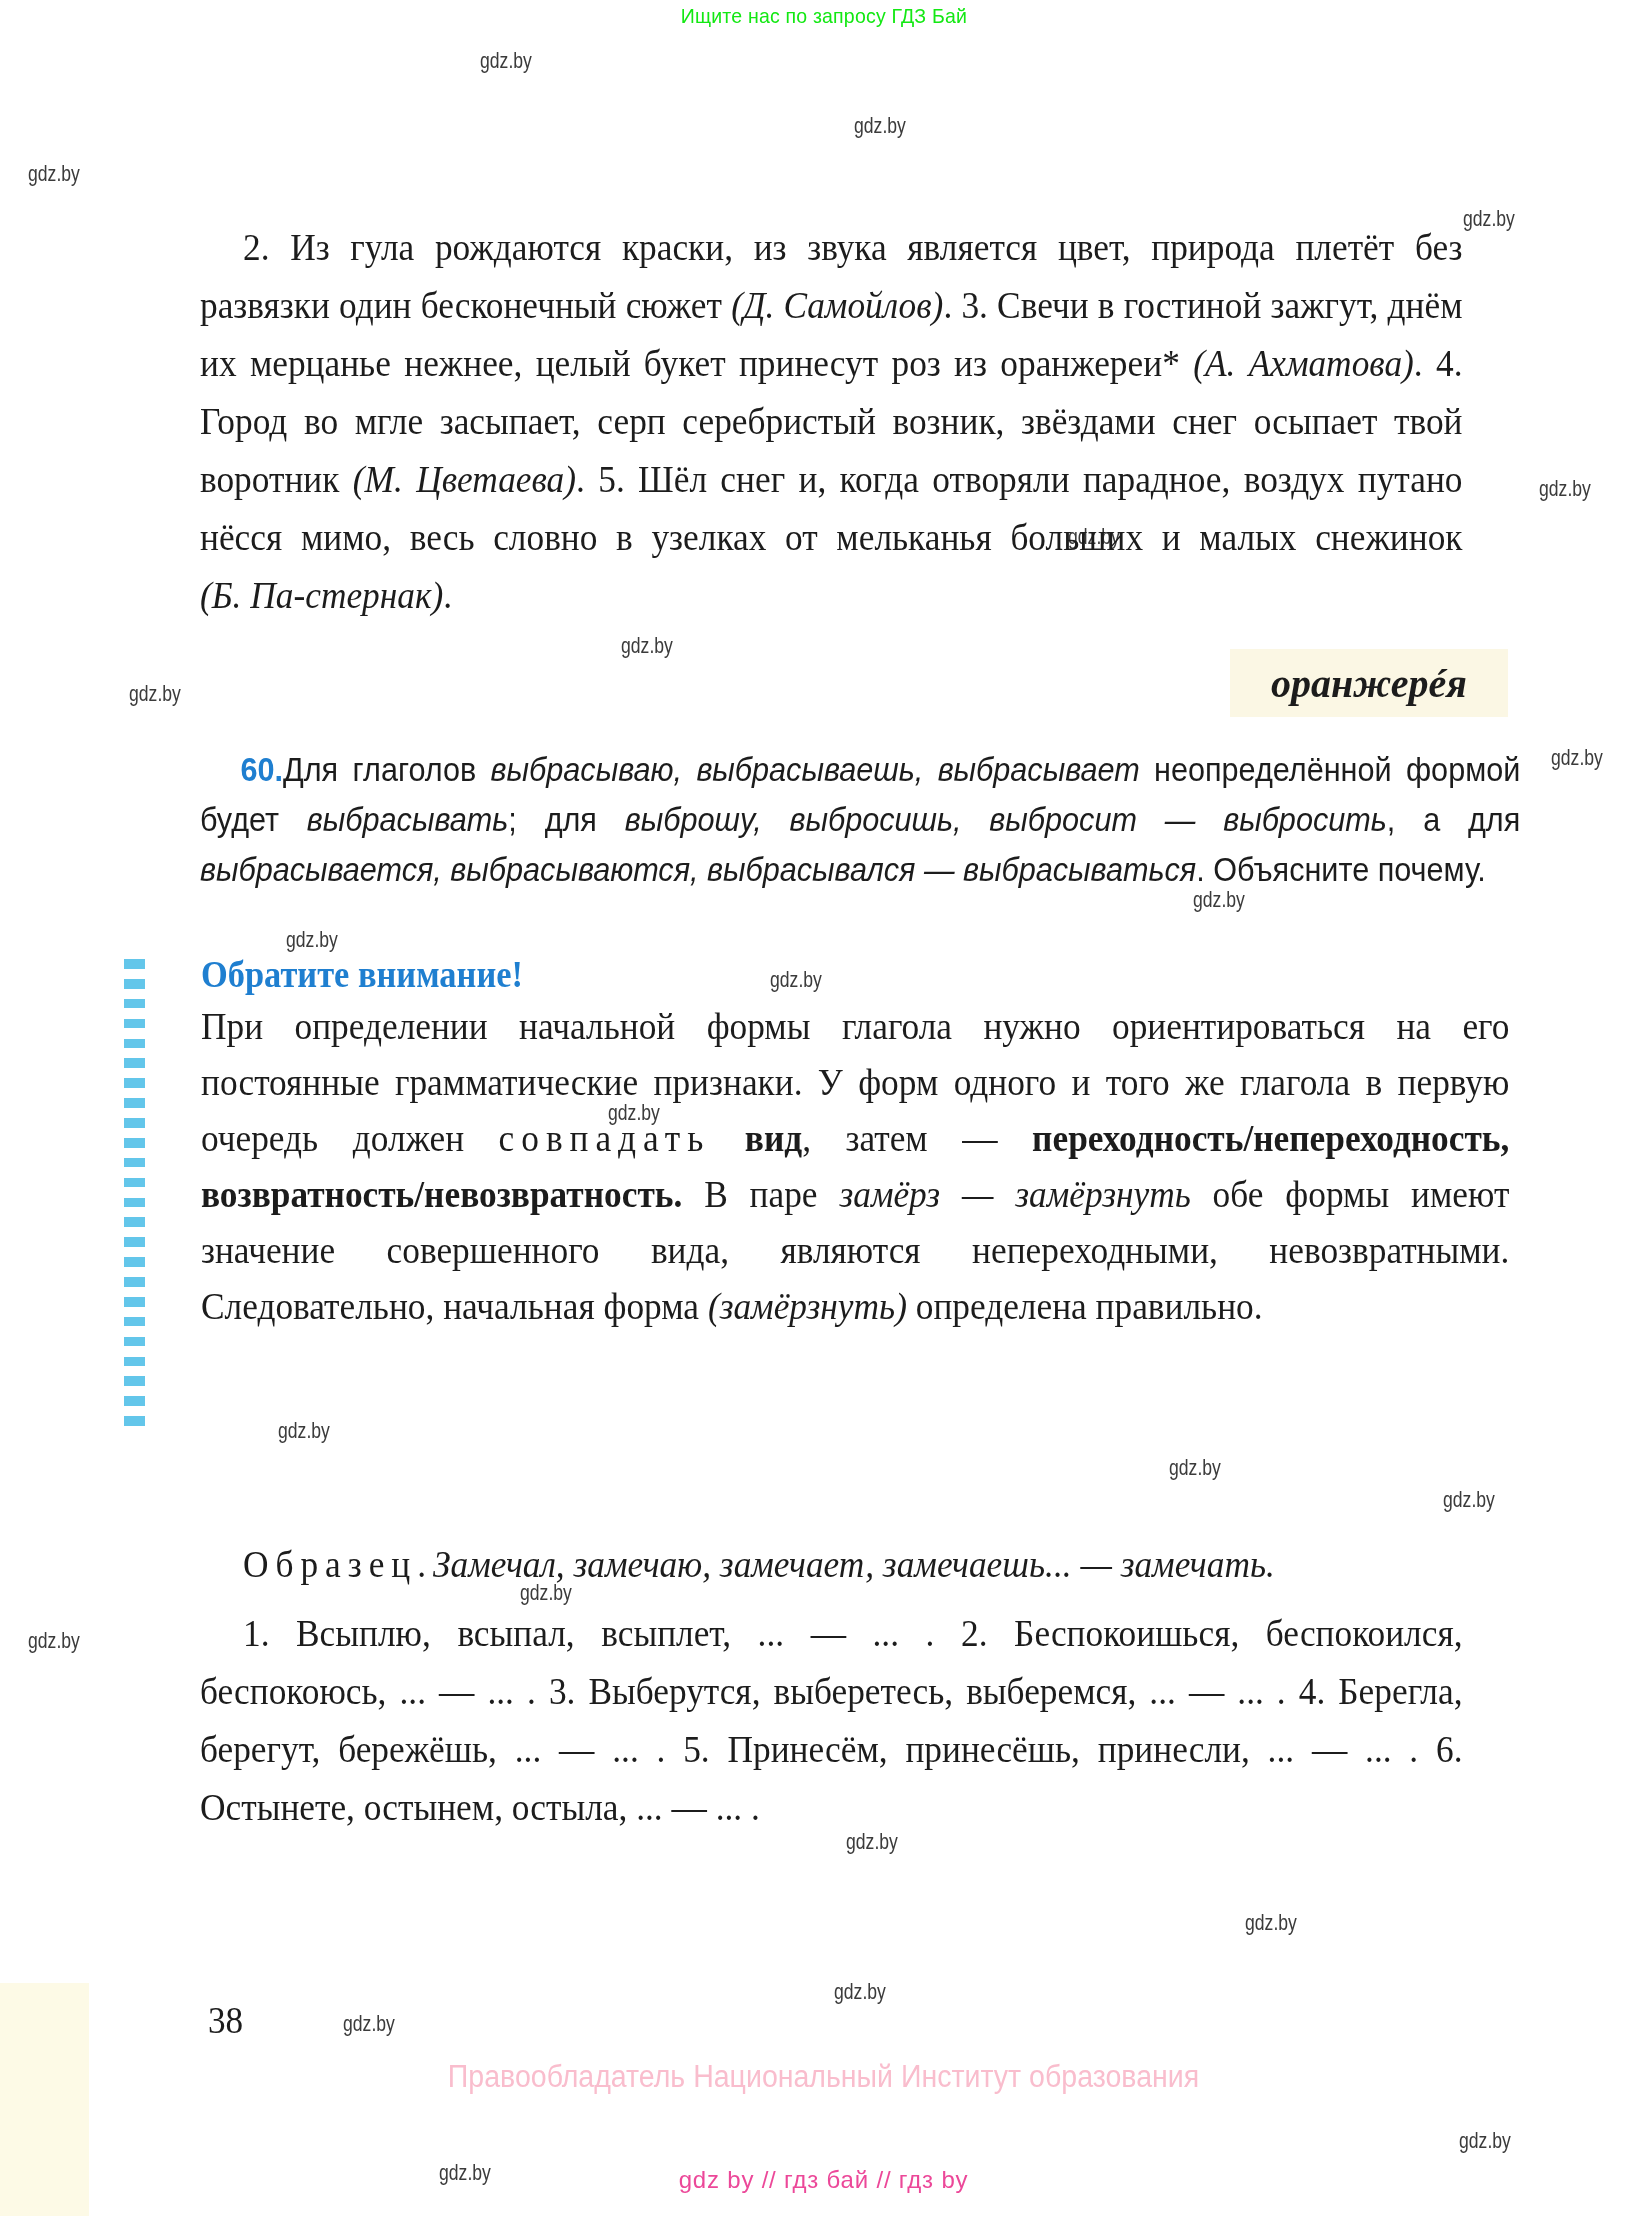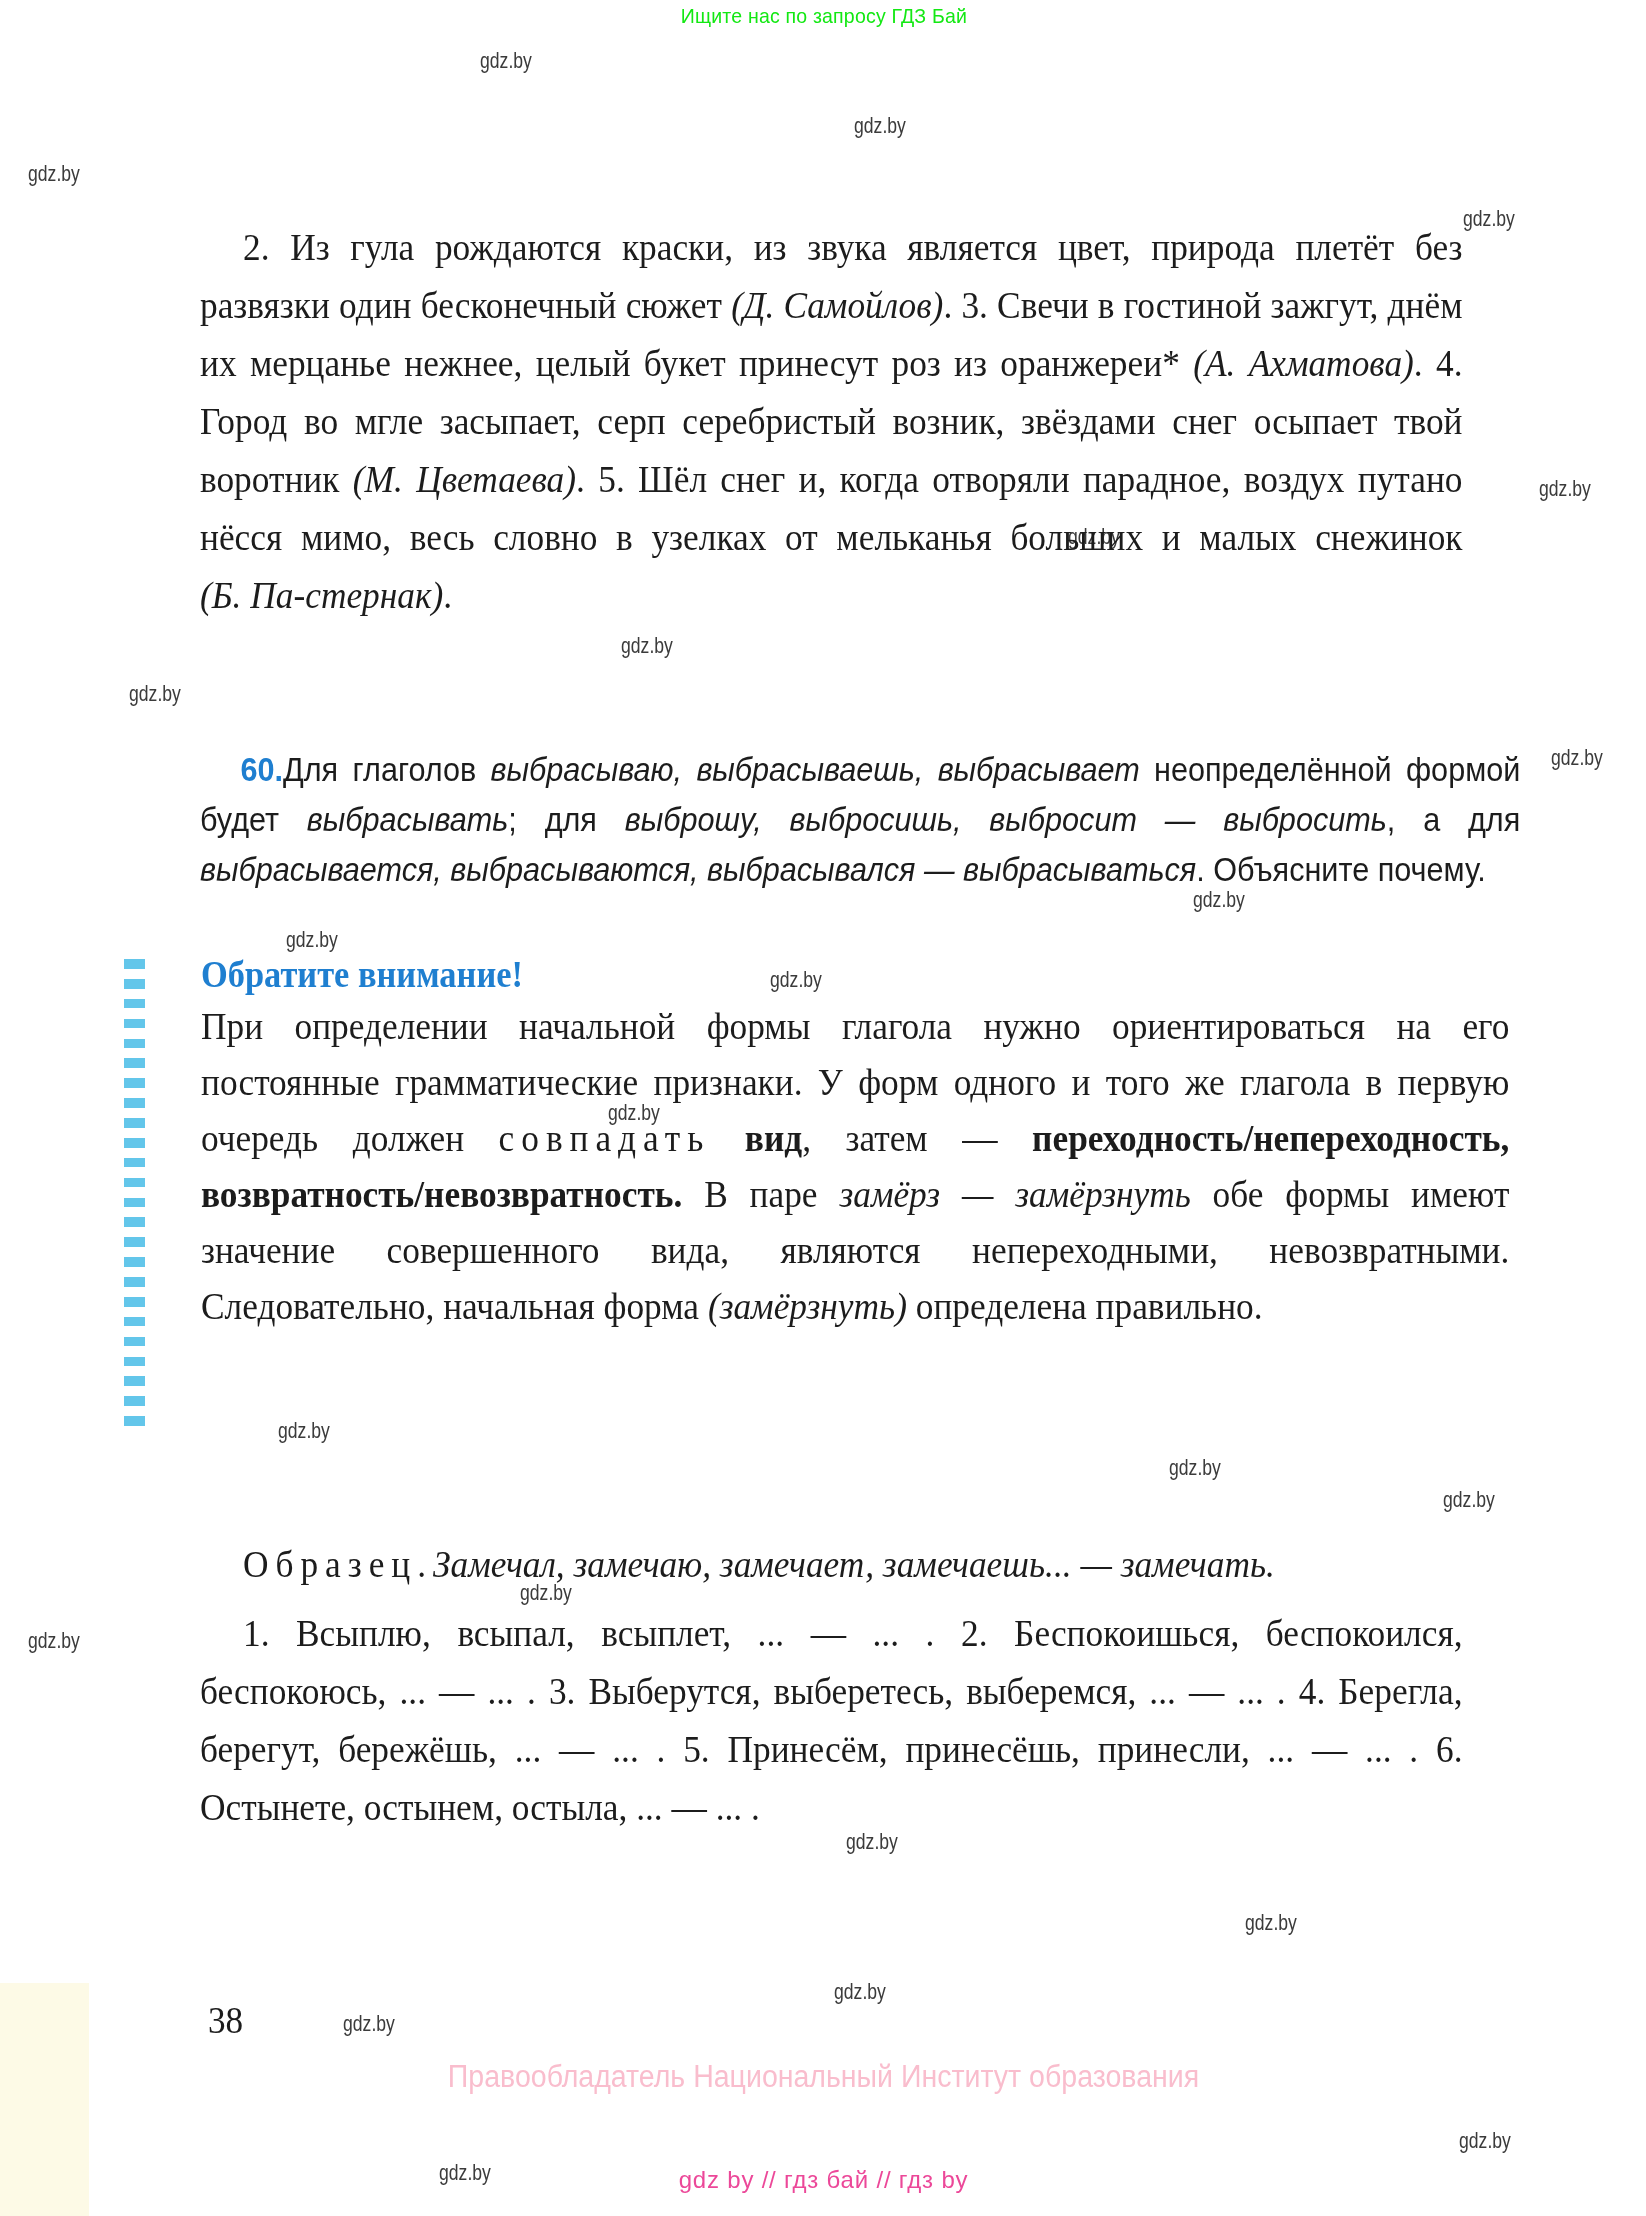--- a/index.html
+++ b/index.html
@@ -163,20 +163,23 @@
     <div class="wm" style="left: 834px; top: 1979px;">gdz.by</div>
     <div class="wm" style="left: 343px; top: 2011px;">gdz.by</div>
     <div class="wm" style="left: 1459px; top: 2128px;">gdz.by</div>
     <div class="wm" style="left: 439px; top: 2160px;">gdz.by</div>
   </div>
 
 <div id="page">
 
   <div class="col serif-body indent" style="top:219px;">2. Из гула рождаются краски, из звука является цвет, природа плетёт без развязки один бесконечный сюжет <i>(Д.&nbsp;Самойлов)</i>. 3. Свечи в гостиной зажгут, днём их мерцанье нежнее, целый букет принесут роз из оранжереи* <i>(А.&nbsp;Ахматова)</i>. 4. Город во мгле засыпает, серп серебристый возник, звёздами снег осыпает твой воротник <i>(М.&nbsp;Цветаева)</i>. 5. Шёл снег и, когда отворяли парадное, воздух путано нёсся мимо, весь словно в узелках от мельканья больших и малых снежинок <i>(Б.&nbsp;Па‑стернак)</i>.</div>
 
+  <div id="vocab-box">
+    <span class="w">оранжерéя</span>
+  </div>
 
   <div class="col" style="top:744px;">
     <div class="sans-body" style="text-indent:45px;">
       <span class="exnum">60.</span><span>Для глаголов <i>выбрасываю, выбрасываешь, выбрасывает</i> неопределённой формой будет <i>выбрасывать</i>; для <i>выброшу, выбросишь, выбросит — выбросить</i>, а для <i>выбрасывается, выбрасываются, выбрасывался — выбрасываться</i>. Объясните почему.</span>
     </div>
   </div>
 
   <div id="note">
     <div id="note-bar">
       <span></span>

